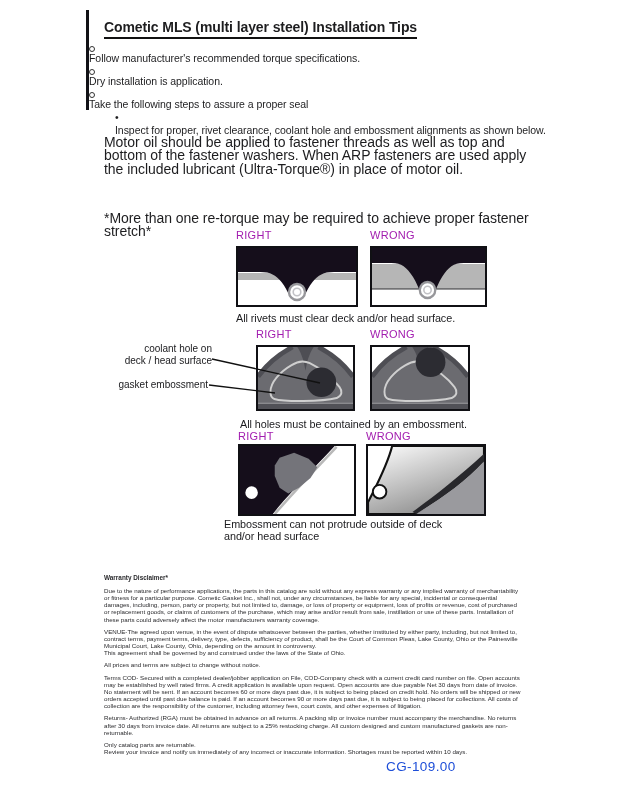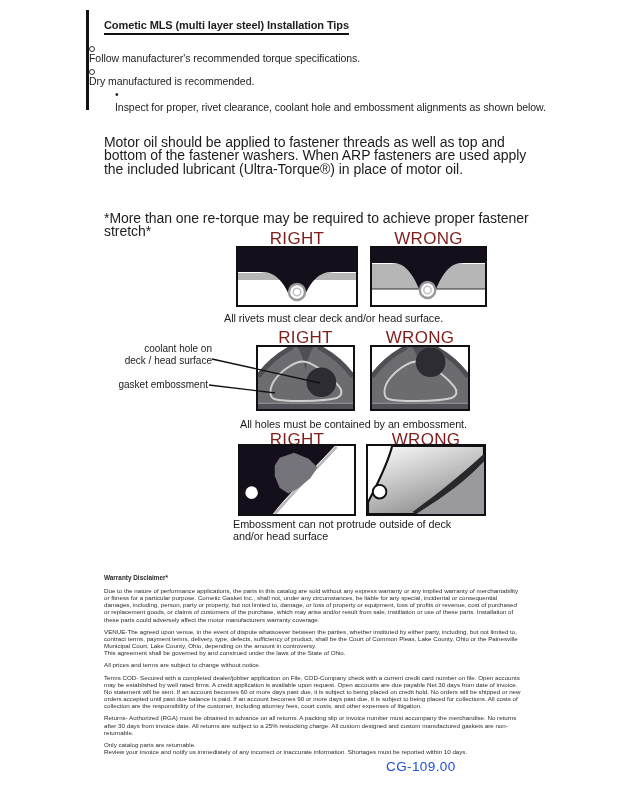--- a/index.html
+++ b/index.html
@@ -1,29 +1,29 @@
 <!DOCTYPE html>
 <html><head>
 <meta charset="utf-8">
 <style>
   html,body{margin:0;padding:0;background:#ffffff;}
   .page{position:relative;width:618px;height:800px;background:#fff;overflow:hidden;
         font-family:"Liberation Sans",sans-serif;color:#1d1d1f;}
   .vrule{position:absolute;left:86px;top:10px;width:3px;height:100px;background:#111116;}
-  .title{position:absolute;left:104px;top:19px;font-size:11px;font-weight:bold;
+  .title{position:absolute;left:104px;top:19px;font-size:14px;font-weight:bold;
          letter-spacing:-0.1px;border-bottom:2px solid #111;padding-bottom:2px;}
   .tips{position:absolute;left:89px;top:42px;width:470px;font-size:10.5px;letter-spacing:-0.05px;}
   .tip{display:flex;align-items:flex-start;line-height:13.2px;flex-direction:column;}
   .ring{flex:none;width:4px;height:4px;border:1.2px solid #333;border-radius:50%;margin:3.8px 4px 0 0;}
   .tip.sub{margin-left:26px;}
   .bdot{flex:none;margin-right:3px;}
   .bdot::before{content:"\2022";font-size:10.5px;}
   .dhead{position:absolute;left:104px;top:117px;font-size:12.5px;font-weight:bold;}
   .para{position:absolute;left:104px;width:438px;font-size:14px;line-height:13.4px;letter-spacing:-0.05px;}
-  .fig-label{position:absolute;font-size:17px;color:#7f1d1d;text-align:center;letter-spacing:0.3px;}
+  .fig-label{position:absolute;font-size:11px;color:#a21caf;letter-spacing:0.3px;}
   .dbox{position:absolute;border:2px solid #101014;background:#fff;box-sizing:border-box;}
   .dbox svg{display:block;width:100%;height:100%;}
   .caption{position:absolute;font-size:10.8px;line-height:12px;color:#1b1b1e;letter-spacing:-0.05px;}
   .anno{position:absolute;font-size:10px;line-height:11.5px;text-align:right;color:#1b1b1e;}
   .leader{position:absolute;pointer-events:none;}
   .fineblock{position:absolute;left:104px;top:574px;width:420px;color:#2a2a2d;}
   .fine-head{font-size:6.4px;font-weight:bold;margin:0 0 6px 0;}
   .fine{font-size:6.2px;line-height:7.15px;margin:0 0 5px 0;}
   .fine.tight{margin-bottom:0;}
   .pagecode{position:absolute;left:386px;top:759px;font-size:13.5px;letter-spacing:0.4px;color:#1d4ed8;}
@@ -37,21 +37,25 @@
 
   <div class="title">Cometic MLS (multi layer steel) Installation Tips</div>
 
   <div class="tips">
     <div class="tip">
         <span class="ring"></span>
         <span>Follow manufacturer's recommended torque specifications.</span>
       </div>
     <div class="tip">
         <span class="ring"></span>
-        <span>Dry manufactured is recommended.</span>
+        <span>Dry installation is application.</span>
+      </div>
+    <div class="tip">
+        <span class="ring"></span>
+        <span>Take the following steps to assure a proper seal</span>
       </div>
     <div class="tip sub">
         <span class="bdot"></span>
         <span>Inspect for proper, rivet clearance, coolant hole and embossment alignments as shown below.</span>
       </div>
   </div>
 
   <div class="para" style="top:136px;">Motor oil should be applied to fastener threads as well as top and bottom of the fastener washers. When ARP fasteners are used apply the included lubricant (Ultra-Torque®) in place of motor oil.</div>
   <div class="para" style="top:212px;">*More than one re-torque may be required to achieve proper fastener stretch*</div>
 
@@ -71,21 +75,21 @@
   <div class="dbox" style="left:370px;top:246px;width:117px;height:61px;">
     <svg viewBox="0 0 117 57" preserveAspectRatio="none">
       <rect x="0" y="0" width="117" height="57" fill="#ffffff"></rect>
       <rect x="0" y="16" width="117" height="25" fill="#b6b6b6"></rect>
       <path d="M0,0 H117 V15 H95 C84,15 79.5,19 72.5,29 C65.5,40 64.5,50 57.5,50 C50.5,50 49.5,40 42.5,29 C35.5,19 31,15 20,15 H0 Z" fill="#150e1b"></path>
       <line x1="0" y1="41" x2="117" y2="41" stroke="#2e2e32" stroke-width="1.2"></line>
       <circle cx="57.5" cy="42" r="8" fill="#fff" stroke="#97979b" stroke-width="2.4"></circle>
       <circle cx="57.5" cy="42" r="3.8" fill="#fff" stroke="#c2c2c6" stroke-width="1.6"></circle>
     </svg>
   </div>
-  <div class="caption" style="left:224px;top:312px;">All rivets must clear deck and/or head surface.</div>
+  <div class="caption" style="left:236px;top:312px;">All rivets must clear deck and/or head surface.</div>
 
   <div class="fig-label" style="left:256px;width:99px;top:328px;">RIGHT</div>
   <div class="fig-label" style="left:370px;width:100px;top:328px;">WRONG</div>
 
   <div class="anno" style="left:108px;width:104px;top:343px;">
     <span>coolant hole on</span><br>
     <span>deck / head surface</span>
   </div>
   <div class="anno" style="left:108px;width:100px;top:379px;">gasket embossment</div>
 
@@ -146,21 +150,21 @@
           <stop offset="1" stop-color="#8f8f8f"></stop>
         </linearGradient>
       </defs>
       <rect x="0" y="0" width="120" height="70" fill="#ffffff"></rect>
       <path d="M25,0 H120 V24 C97,45 73,60 52,70 H0 L0,58 C10,38 20,20 25,0 Z" fill="url(#g3w)" stroke="#111" stroke-width="2.2"></path>
       <path d="M120,8 C94,32 68,52 46,68 L50,70 C74,55 100,38 120,16 Z" fill="#28282c"></path>
       <path d="M120,16 C100,38 74,55 50,70 H120 Z" fill="#9a9a9e"></path>
       <circle cx="12" cy="47" r="7" fill="#ffffff" stroke="#111" stroke-width="2"></circle>
     </svg>
   </div>
-  <div class="caption" style="left:233px;top:518px;width:250px;">
+  <div class="caption" style="left:224px;top:518px;width:250px;">
     <span>Embossment can not protrude outside of deck</span><br>
     <span>and/or head surface</span>
   </div>
 
   <div class="fineblock">
     <p class="fine-head">Warranty Disclaimer*</p>
     <p class="fine">Due to the nature of performance applications, the parts in this catalog are sold without any express warranty or any implied warranty of merchantability or fitness for a particular purpose.  Cometic Gasket Inc., shall not, under any circumstances, be liable for any special, incidental or consequential damages, including, person, party or property, but not limited to, damage, or loss of property or equipment, loss of profits or revenue, cost of purchased or replacement goods, or claims of customers of the purchase, which may arise and/or result from sale, instillation or use of these parts.  Installation of these parts could adversely affect the motor manufacturers warranty coverage.</p>
     <p class="fine tight">VENUE-The agreed upon venue, in the event of dispute whatsoever between the parties, whether instituted by either party, including, but not limited to, contract terms, payment terms, delivery, type, defects, sufficiency of product, shall be the Court of Common Pleas, Lake County, Ohio or the Painesville Municipal Court, Lake County, Ohio, depending on the amount in controversy.</p>
     <p class="fine">This agreement shall be governed by and construed under the laws of the State of Ohio.</p>
     <p class="fine">All prices and terms are subject to change without notice.</p>

